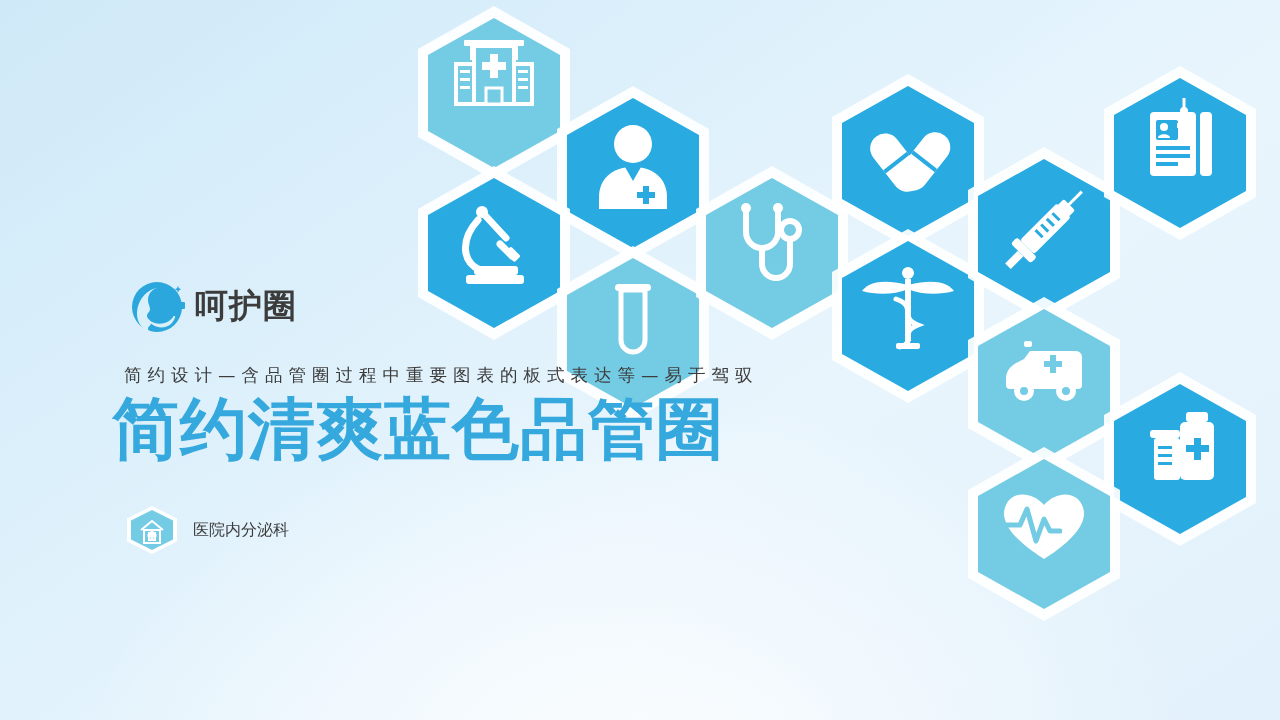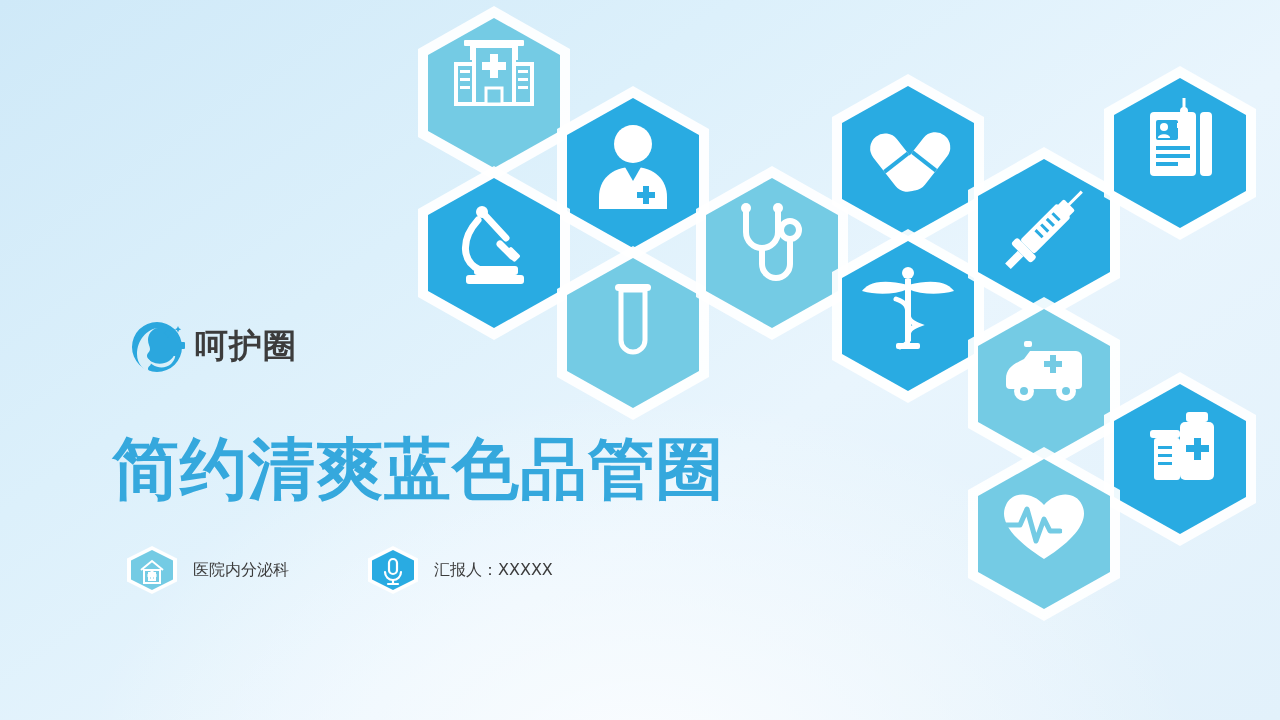--- a/index.html
+++ b/index.html
@@ -14,21 +14,21 @@
       linear-gradient(145deg, #CFE9F8 0%, #DCF0FB 32%, #E9F5FD 60%, #E2F1FB 100%);
     overflow:hidden;
   }
 
   
   #hexwrap{position:absolute;left:0;top:0;width:1280px;height:720px;}
   .hex{position:absolute;}
   .hex svg{display:block;overflow:visible;}
 
   
-  #textblock{position:absolute;left:0;top:0;width:960px;height:504px;margin-top:40px;}
+  #textblock{position:absolute;left:0;top:0;width:960px;height:504px;}
 
   #logo{position:absolute;left:128px;top:278px;display:flex;align-items:center;gap:9px;}
   #logo .mark{width:58px;height:58px;}
   #logo .wordmark{
     font-size:33px;font-weight:bold;color:#3C3C3C;letter-spacing:1px;
     font-family:"DejaVu Sans","Liberation Sans",sans-serif;line-height:1;
     padding-bottom:3px;
   }
 
   #subtitle{
@@ -292,20 +292,21 @@
             <rect x="43" y="17" width="7" height="21" rx="1"></rect>
             <rect x="36" y="24" width="21" height="7" rx="1"></rect>
             <path d="M40 10 l1.6 3.4 l3.4 1.6 l-3.4 1.6 l-1.6 3.4 l-1.6 -3.4 l-3.4 -1.6 l3.4 -1.6 z"></path>
             <path d="M50 8 l1 2.2 l2.2 1 l-2.2 1 l-1 2.2 l-1 -2.2 l-2.2 -1 l2.2 -1 z"></path>
           </g>
         </svg>
       </span>
       <span class="wordmark">呵护圈</span>
     </div>
 
+    <div id="subtitle">简约设计—含品管圈过程中重要图表的板式表达等—易于驾驭</div>
 
     <div id="maintitle">简约清爽蓝色品管圈</div>
 
     <div id="metarow">
 
       <div class="meta" id="meta-dept">
         <span class="badge">
           <svg width="56" height="50" viewBox="0 0 56 50">
             <polygon points="28,1 53,13.5 53,36.5 28,49 3,36.5 3,13.5" fill="#FFFFFF"></polygon>
             <polygon points="28,5 49,15.5 49,34.5 28,45 7,34.5 7,15.5" fill="#74CBE4"></polygon>
@@ -316,31 +317,16 @@
             </g>
             <g fill="#FFFFFF">
               <rect x="26.5" y="26" width="3" height="9"></rect>
               <rect x="23.5" y="29" width="9" height="3"></rect>
             </g>
           </svg>
         </span>
         <span class="mlabel">医院内分泌科</span>
       </div>
 
-      <div class="meta" id="meta-presenter">
-        <span class="badge">
-          <svg width="56" height="50" viewBox="0 0 56 50">
-            <polygon points="28,1 53,13.5 53,36.5 28,49 3,36.5 3,13.5" fill="#FFFFFF"></polygon>
-            <polygon points="28,5 49,15.5 49,34.5 28,45 7,34.5 7,15.5" fill="#29ABE2"></polygon>
-            <g fill="none" stroke="#FFFFFF" stroke-width="2.2" stroke-linecap="round">
-              <rect x="24" y="14" width="8" height="15" rx="4"></rect>
-              <path d="M20 27 a8 8 0 0 0 16 0"></path>
-              <path d="M28 35 v4"></path>
-              <path d="M23 39 h10"></path>
-            </g>
-          </svg>
-        </span>
-        <span class="mlabel">汇报人：XXXXX</span>
-      </div>
 
     </div>
   </div>
 </div>
 
 </body></html>

